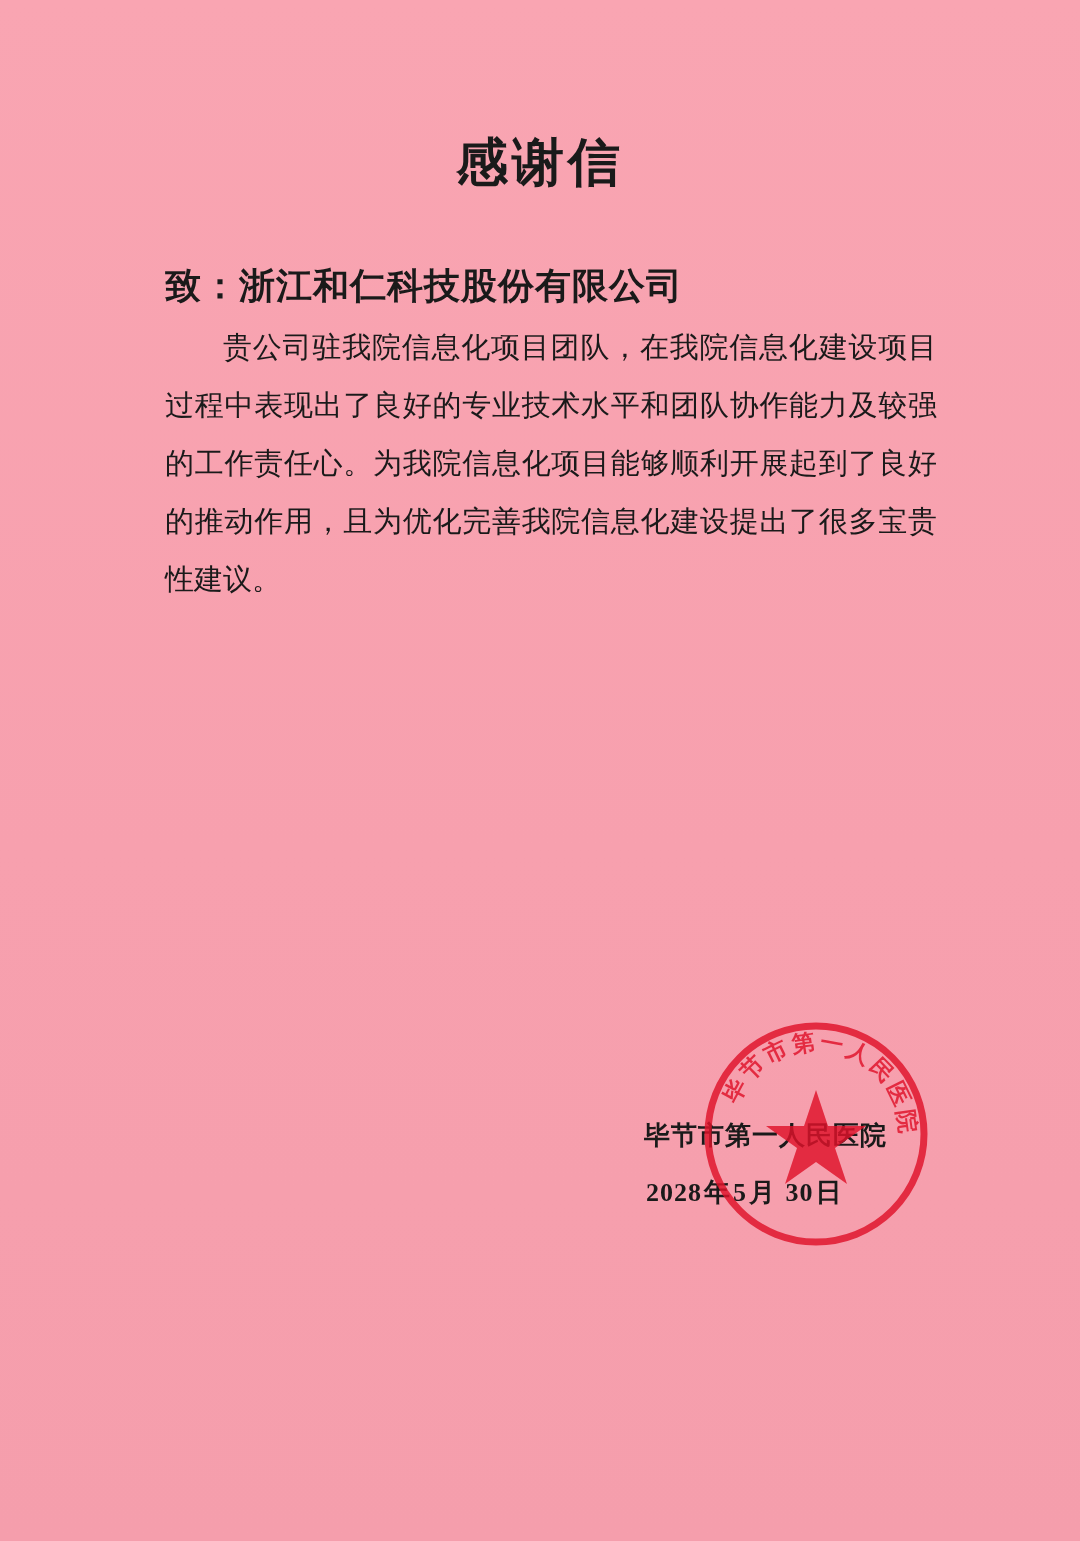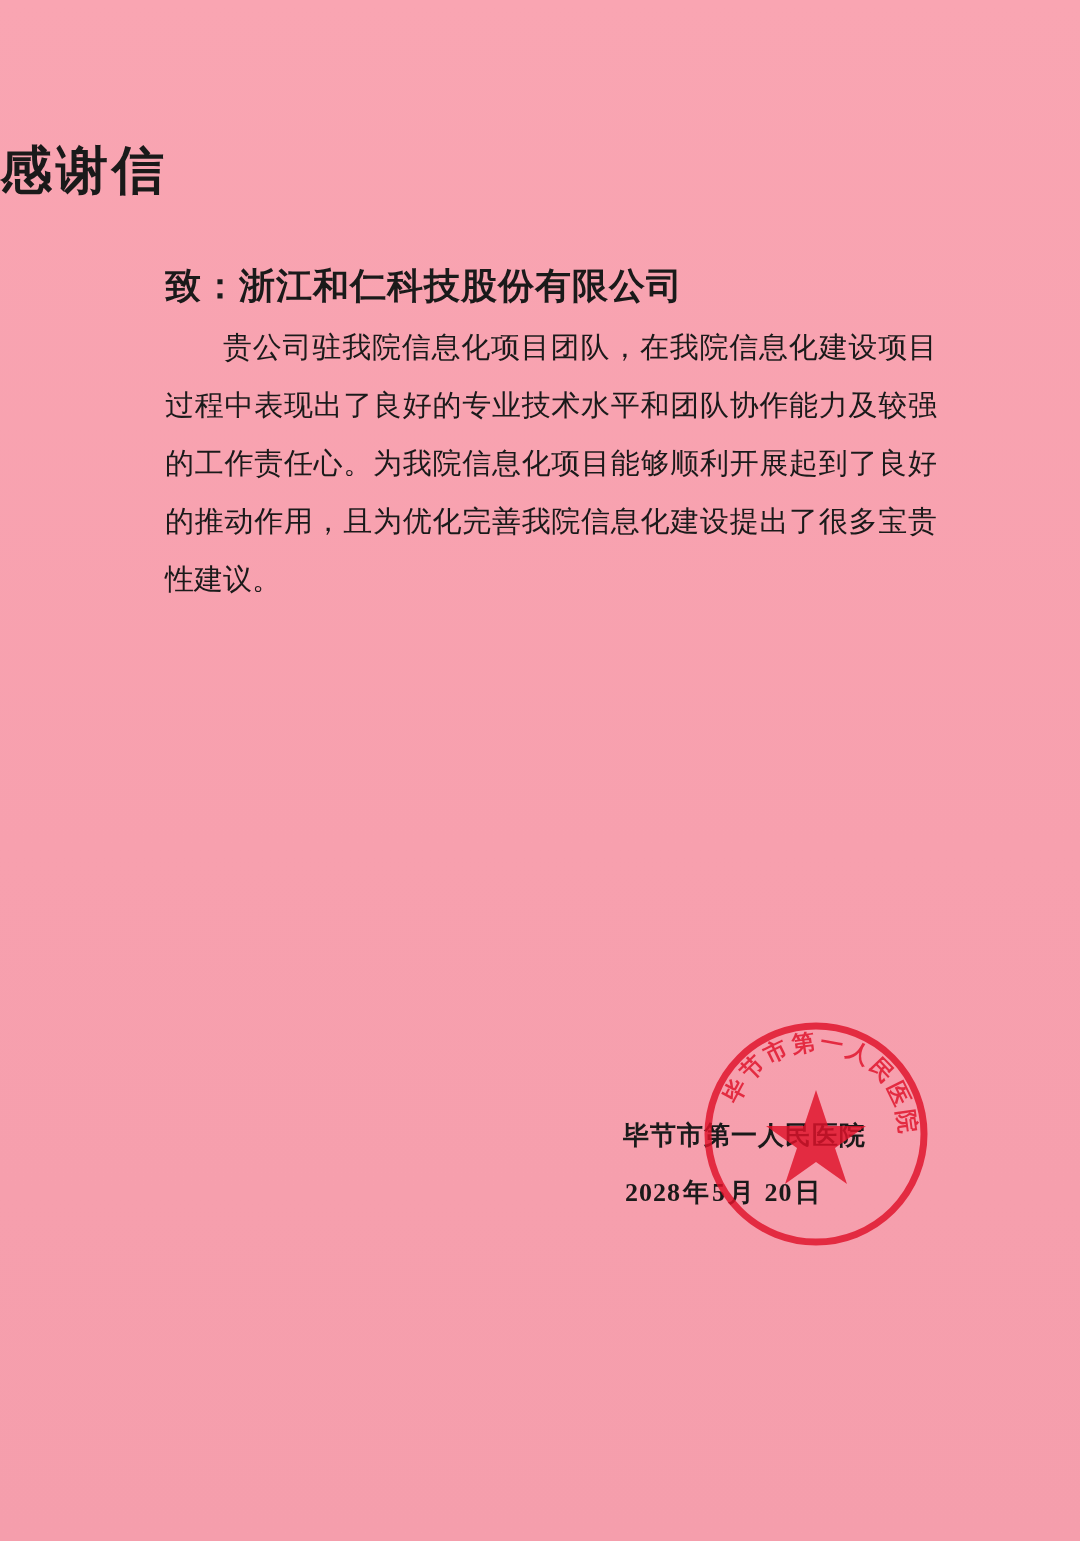--- a/index.html
+++ b/index.html
@@ -15,24 +15,24 @@
     position: relative;
     overflow: hidden;
   }
   .page {
     position: absolute;
     inset: 0;
     background: linear-gradient(180deg, #f9a5b2 0%, #f7a0ae 55%, #f59eac 100%);
   }
   .title {
     position: absolute;
-    top: 136px;
+    top: 128px;
     left: 0;
     width: 100%;
-    text-align: left;
+    text-align: center;
     font-size: 52px;
     font-weight: bold;
     letter-spacing: 4px;
     font-family: "Liberation Serif", "DejaVu Serif", serif;
   }
   .salutation {
     position: absolute;
     top: 262px;
     left: 165px;
     font-size: 36px;
@@ -48,21 +48,21 @@
     line-height: 58px;
     text-align: justify;
     text-justify: inter-ideograph;
   }
   .para {
     margin: 0 0 4px 0;
     text-indent: 2em;
   }
   .sign-block {
     position: absolute;
-    left: 623px;
+    left: 644px;
     top: 1118px;
     width: 300px;
     font-size: 26px;
     font-weight: bold;
     letter-spacing: 1px;
   }
   .sign-org {
     margin-bottom: 22px;
     white-space: nowrap;
   }
@@ -96,21 +96,21 @@
 
   <div class="salutation">致：浙江和仁科技股份有限公司</div>
 
   <div class="body-text">
     <p class="para">贵公司驻我院信息化项目团队，在我院信息化建设项目过程中表现出了良好的专业技术水平和团队协作能力及较强的工作责任心。为我院信息化项目能够顺利开展起到了良好的推动作用，且为优化完善我院信息化建设提出了很多宝贵性建议。</p>
   </div>
 
   <div class="sign-block">
     <div class="sign-org">毕节市第一人民医院</div>
     <div class="sign-date">
-      <span class="n">2028</span><span>年</span><span class="n">5</span><span>月</span>&nbsp;<span class="n">20</span><span>日</span>
+      <span class="n">2028</span><span>年</span><span class="n">5</span><span>月</span>&nbsp;<span class="n">30</span><span>日</span>
     </div>
   </div>
 
   <div class="stamp">
     <svg viewBox="0 0 232 232" xmlns="http://www.w3.org/2000/svg" aria-hidden="true">
       <g fill="none" stroke="#e0122a" stroke-width="7">
         <circle cx="116" cy="116" r="108"></circle>
       </g>
       <g fill="#e0122a">
         <polygon points="116,72 128,108 166,108 135,130 147,166 116,144 85,166 97,130 66,108 104,108"></polygon>

